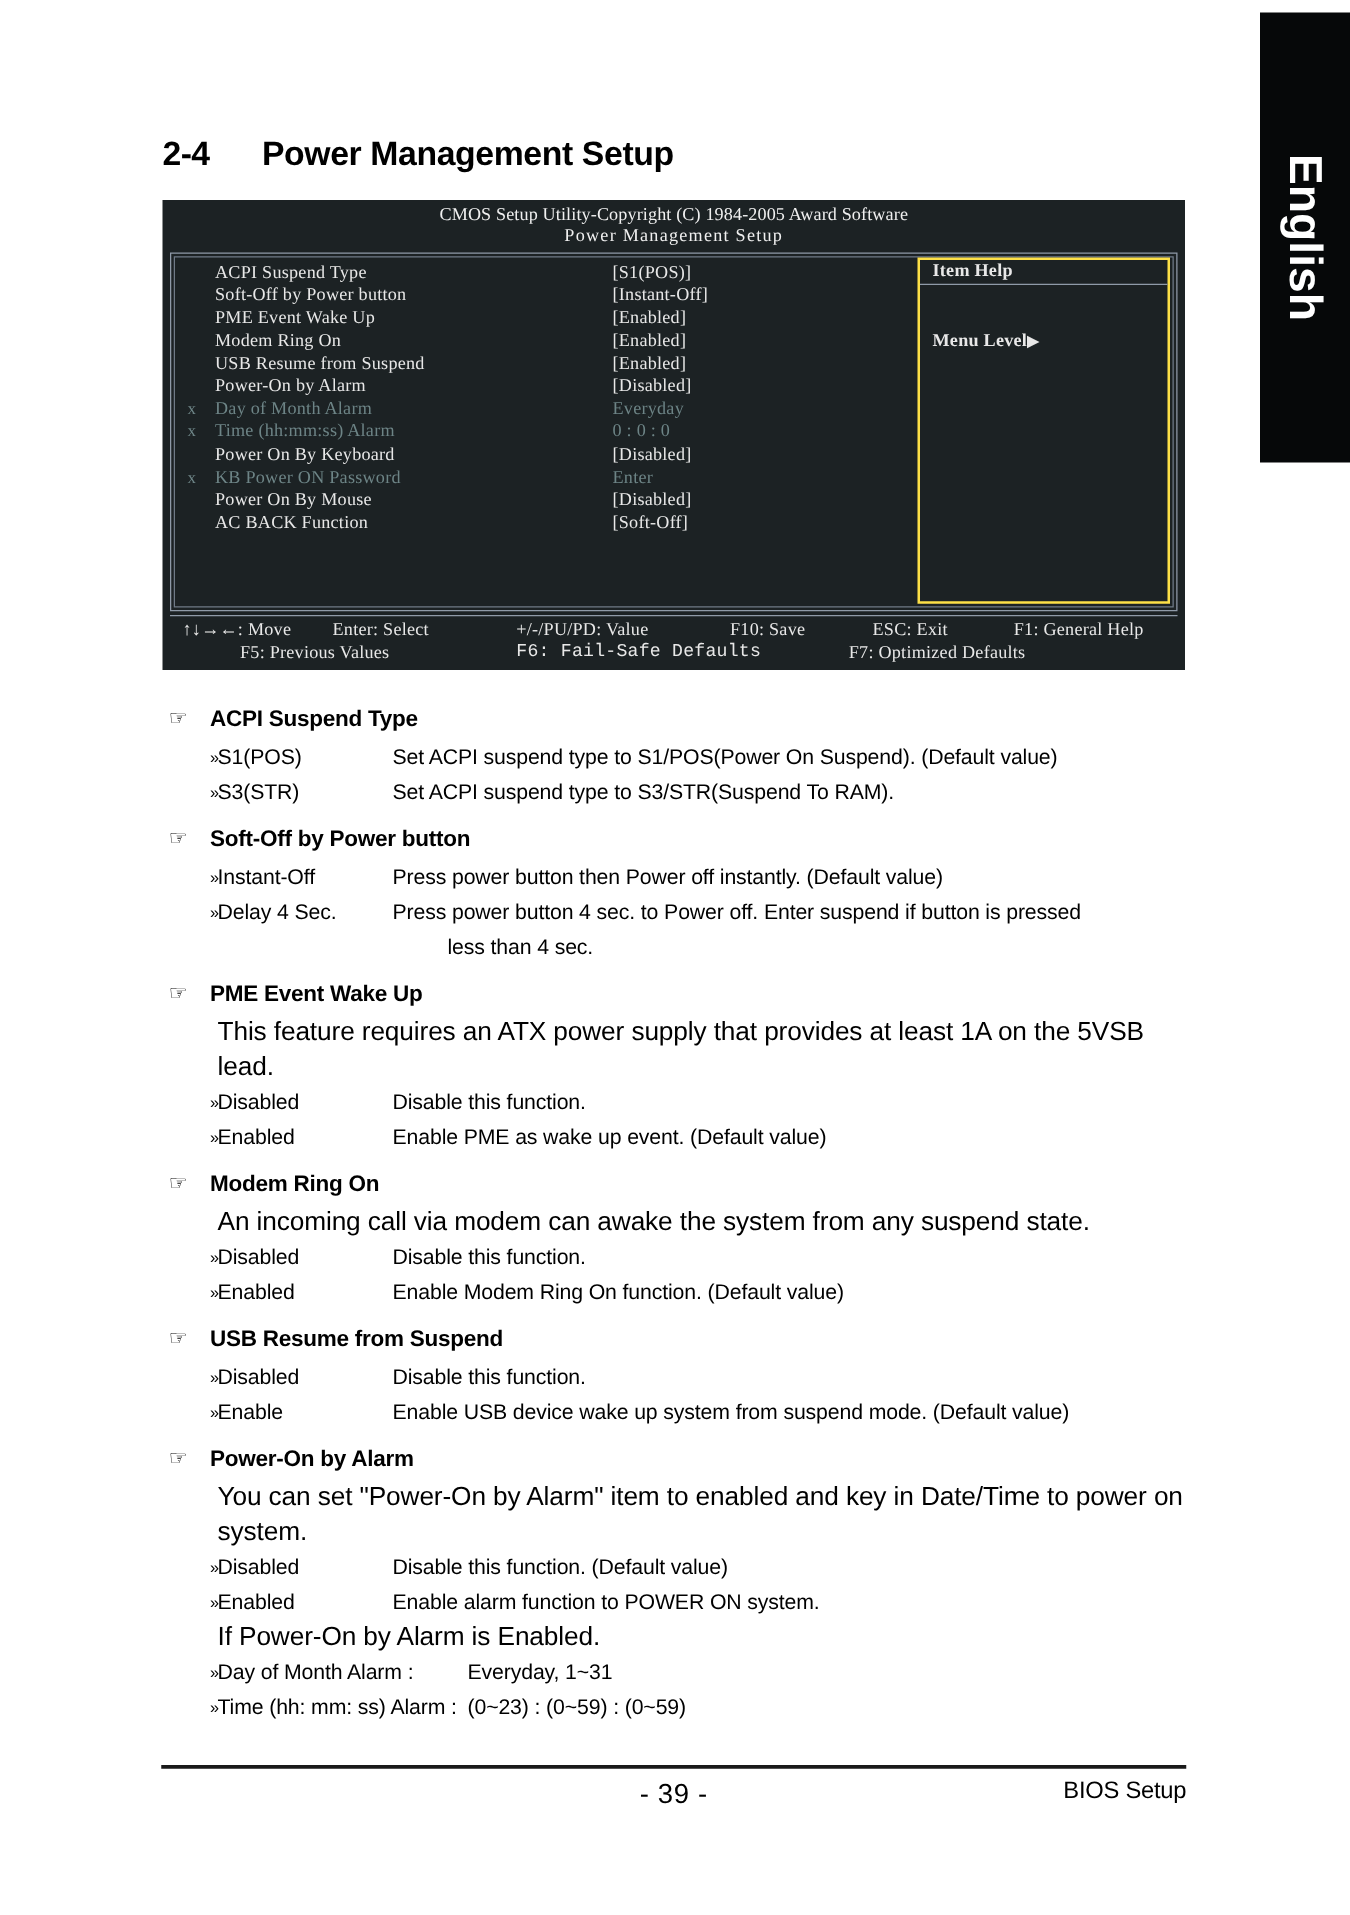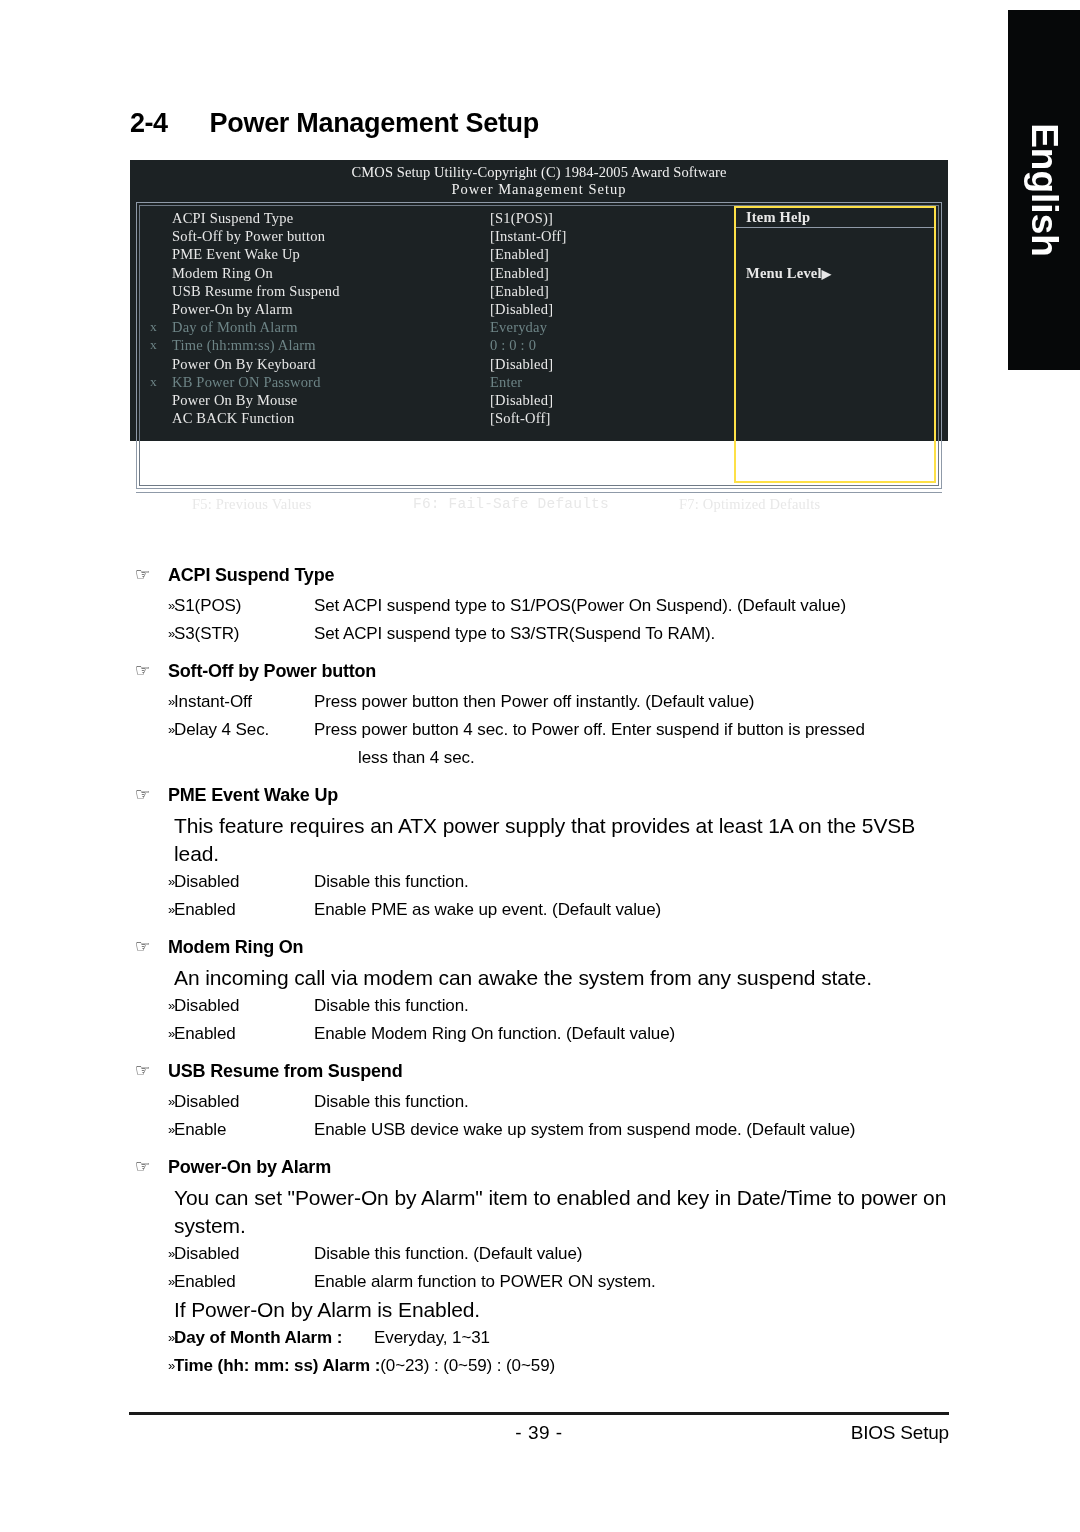--- a/index.html
+++ b/index.html
@@ -56,21 +56,21 @@
     font-weight: bold;
     letter-spacing: -0.3px;
   }
 
   
   .bios {
     position: absolute;
     left: 130px;
     top: 160px;
     width: 818px;
-    height: 281px;
+    height: 376px;
     background: #1c2224;
     font-family: "Liberation Serif", serif;
     color: #e8e8e8;
     box-sizing: border-box;
     padding: 4px 6px 5px 6px;
   }
   .bios-title {
     text-align: center;
     font-size: 14.5px;
     line-height: 17px;
@@ -221,21 +221,21 @@
     position: absolute;
     left: 38px;
     top: 0;
     font-size: 13px;
     line-height: 28px;
   }
   .opt-line .oname {
     display: inline-block;
     min-width: 140px;
   }
-  .opt-line .oname.wide { min-width: 200px; font-weight: bold; }
+  .opt-line .oname.wide { min-width: 200px; }
   .opt-line .odesc { }
   .opt-cont {
     padding-left: 228px;
     font-size: 17px;
     line-height: 28px;
     letter-spacing: -0.1px;
   }
 
   
   .footer-rule {
@@ -245,21 +245,21 @@
     width: 820px;
     height: 0;
     border-top: 3px solid #1a1a1a;
   }
   .footer-page {
     position: absolute;
     left: 129px;
     top: 1422px;
     width: 820px;
     text-align: center;
-    font-size: 19px;
+    font-size: 22px;
     letter-spacing: 0.5px;
   }
   .footer-right {
     position: absolute;
     left: 129px;
     top: 1422px;
     width: 820px;
     text-align: right;
     font-size: 19px;
     letter-spacing: -0.2px;
@@ -349,20 +349,28 @@
 
       <div class="help-panel">
         <div class="help-title">Item Help</div>
         <div class="help-menulevel"><span>Menu Level</span><span class="arrow">▶</span></div>
       </div>
 
     </div>
   </div>
 
   <div class="bios-foot">
+    <div class="foot-row">
+        <span class="foot-item" style="left: 10px;">↑↓→←: Move</span>
+        <span class="foot-item" style="left: 130px;">Enter: Select</span>
+        <span class="foot-item" style="left: 277px;">+/-/PU/PD: Value</span>
+        <span class="foot-item" style="left: 448px;">F10: Save</span>
+        <span class="foot-item" style="left: 562px;">ESC: Exit</span>
+        <span class="foot-item" style="left: 675px;">F1: General Help</span>
+      </div>
     <div class="foot-row">
         <span class="foot-item" style="left: 40px; margin-left: 16px;">F5: Previous Values</span>
         <span class="foot-item" style="left: 277px; font-family: Liberation Mono, monospace;">F6: Fail-Safe Defaults</span>
         <span class="foot-item" style="left: 543px;">F7: Optimized Defaults</span>
       </div>
   </div>
 </div>
 
 <div class="content">
     <div class="sec">

